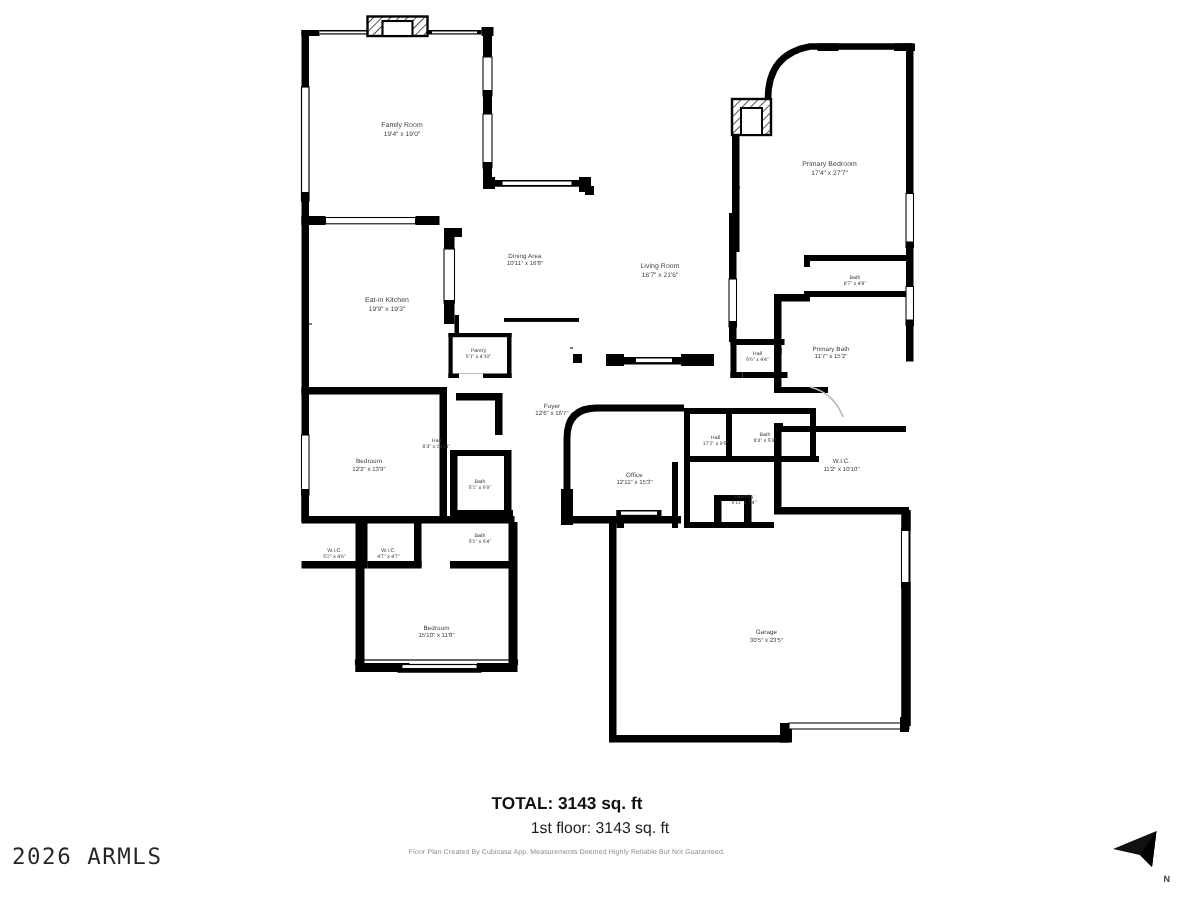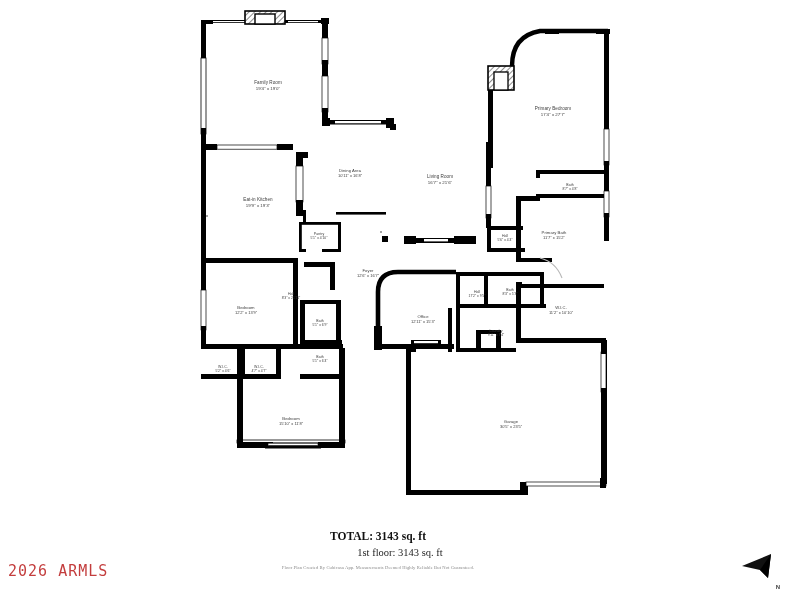--- a/index.html
+++ b/index.html
@@ -51,21 +51,20 @@
   .room-label.big .rl-dim { font-size: 4.4px; }
   .room-label.tiny .rl-name { font-size: 3.5px; }
   .room-label.tiny .rl-dim { font-size: 3.4px; }
 
   #summary-block {
     position: absolute;
     left: 0;
     top: 528px;
     width: 756px;
     text-align: center;
-    font-family: Liberation Serif, serif;
   }
   #summary-block .sum-total {
     font-size: 11.5px;
     font-weight: bold;
     color: #111;
     line-height: 1.45;
   }
   #summary-block .sum-floor {
     font-size: 10.5px;
     color: #1d1d1d;
@@ -83,21 +82,21 @@
     margin-top: 5px;
     letter-spacing: 0.1px;
   }
   #watermark {
     position: absolute;
     left: 8px;
     top: 562px;
     font-family: "DejaVu Sans Mono", monospace;
     font-size: 15px;
     letter-spacing: 1px;
-    color: #b91c1c;
+    color: #000000;
     opacity: 0.85;
     user-select: none;
   }
   #compass {
     position: absolute;
     left: 738px;
     top: 548px;
     width: 48px;
     height: 44px;
   }

